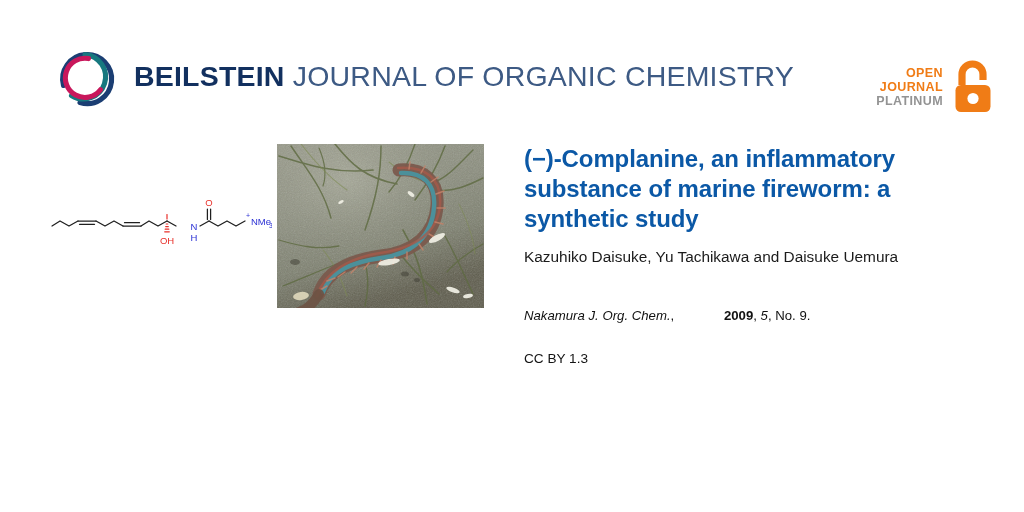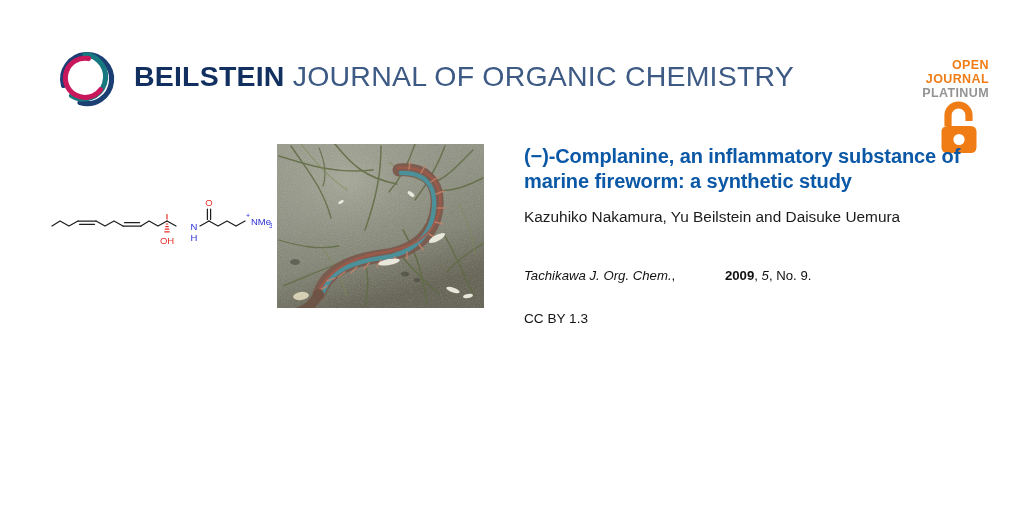--- a/index.html
+++ b/index.html
@@ -56,21 +56,20 @@
   }
 
   
   .oa-badge {
     position: absolute;
     right: 28px;
     top: 58px;
     display: flex;
     align-items: center;
     height: 58px;
-    flex-direction: column;
   }
   .oa-text {
     text-align: right;
     line-height: 1.12;
     margin-right: 7px;
   }
   .oa-line {
     font-size: 12.5px;
     font-weight: 700;
     letter-spacing: 0.4px;
@@ -117,21 +116,21 @@
 
   
   .meta {
     position: absolute;
     left: 524px;
     top: 14px;
     width: 470px;
   }
   .article-title {
     color: #0b58a6;
-    font-size: 20px;
+    font-size: 24px;
     font-weight: 700;
     line-height: 1.25;
     margin: 0;
     letter-spacing: -0.1px;
   }
   .article-authors {
     margin: 12px 0 0 0;
     font-size: 15.4px;
     line-height: 1.38;
     color: #1b1b1b;
@@ -341,23 +340,23 @@
         <ellipse cx="140" cy="136" rx="3" ry="2"></ellipse>
         <ellipse cx="18" cy="118" rx="5" ry="3"></ellipse>
       </g>
     </svg>
   </div>
 
   <div class="meta">
 
     <h1 class="article-title">(−)-Complanine, an inflammatory substance of marine fireworm: a synthetic study</h1>
 
-    <p class="article-authors">Kazuhiko Nakamura, Yu Beilstein and Daisuke Uemura</p>
-
-    <p class="citation"><span class="j-name">Tachikawa J. Org. Chem.</span><span>, </span><span class="j-year">2009</span><span>, </span><span class="j-vol">5</span><span>, </span><span>No. 9.</span></p>
+    <p class="article-authors">Kazuhiko Daisuke, Yu Tachikawa and Daisuke Uemura</p>
+
+    <p class="citation"><span class="j-name">Nakamura J. Org. Chem.</span><span>, </span><span class="j-year">2009</span><span>, </span><span class="j-vol">5</span><span>, </span><span>No. 9.</span></p>
 
     <p class="doi-block">
       <span>CC BY 1.3</span>
     </p>
 
   </div>
 
 </div>
 
 </body></html>

